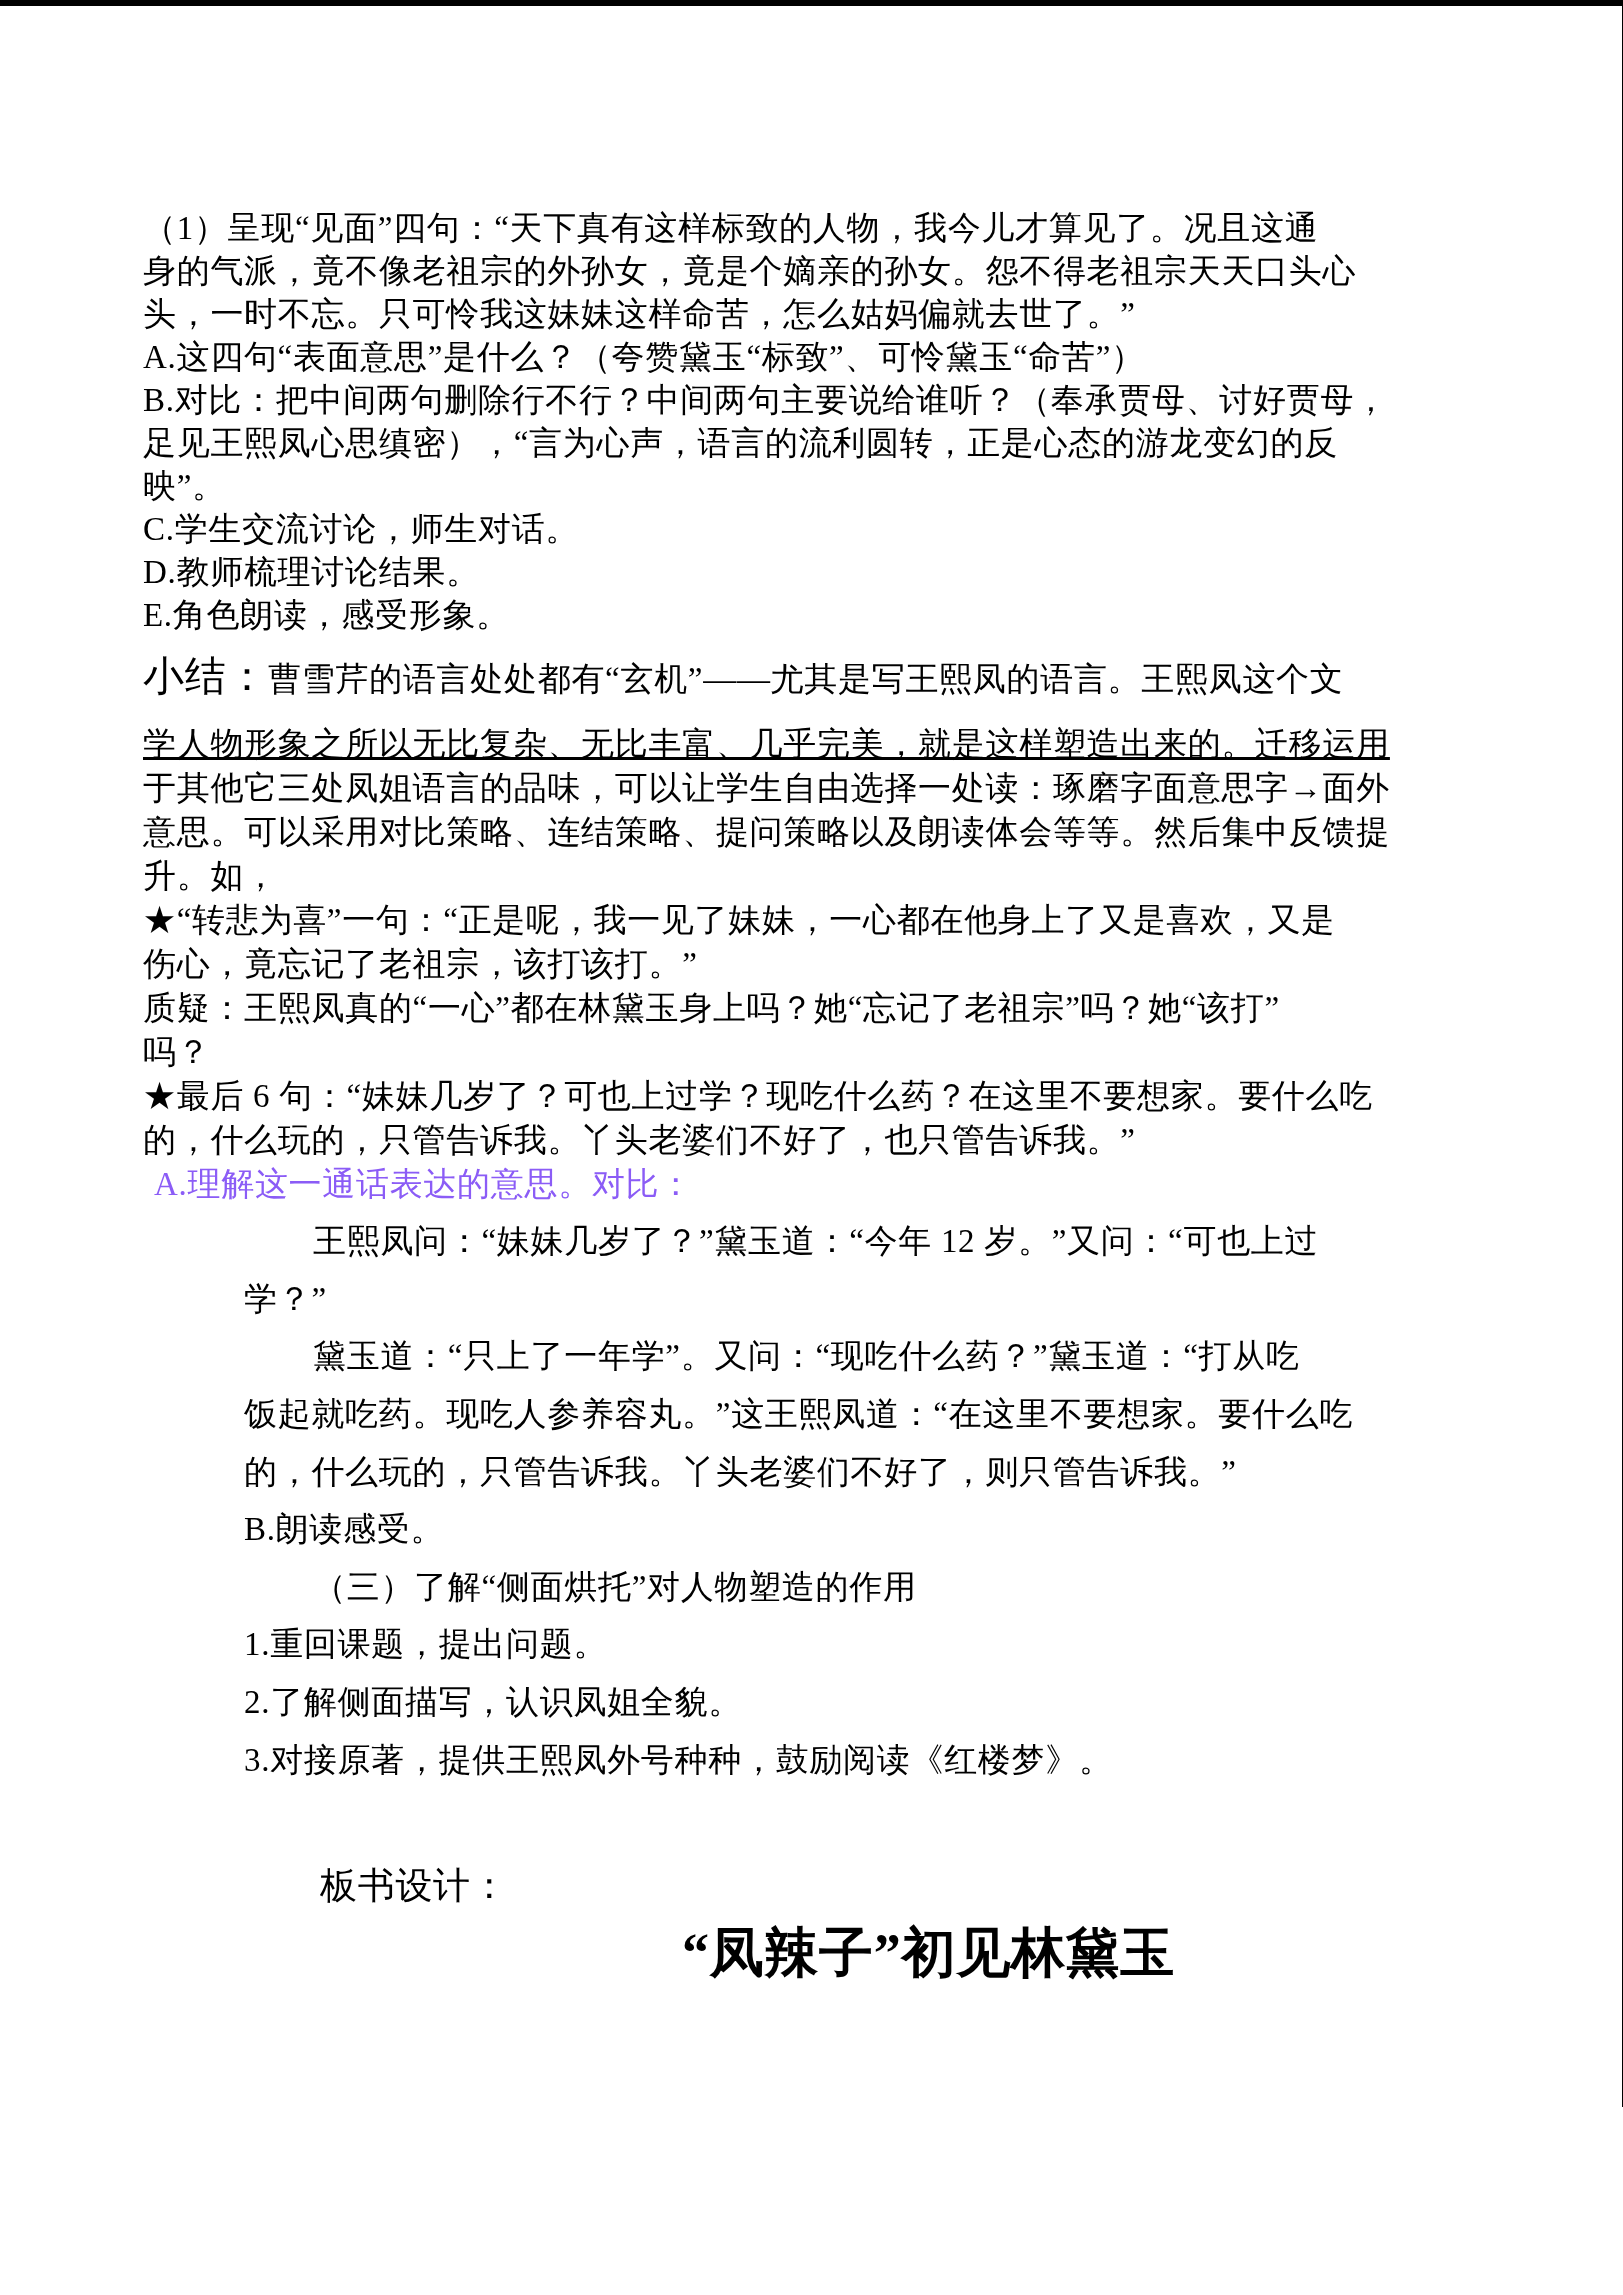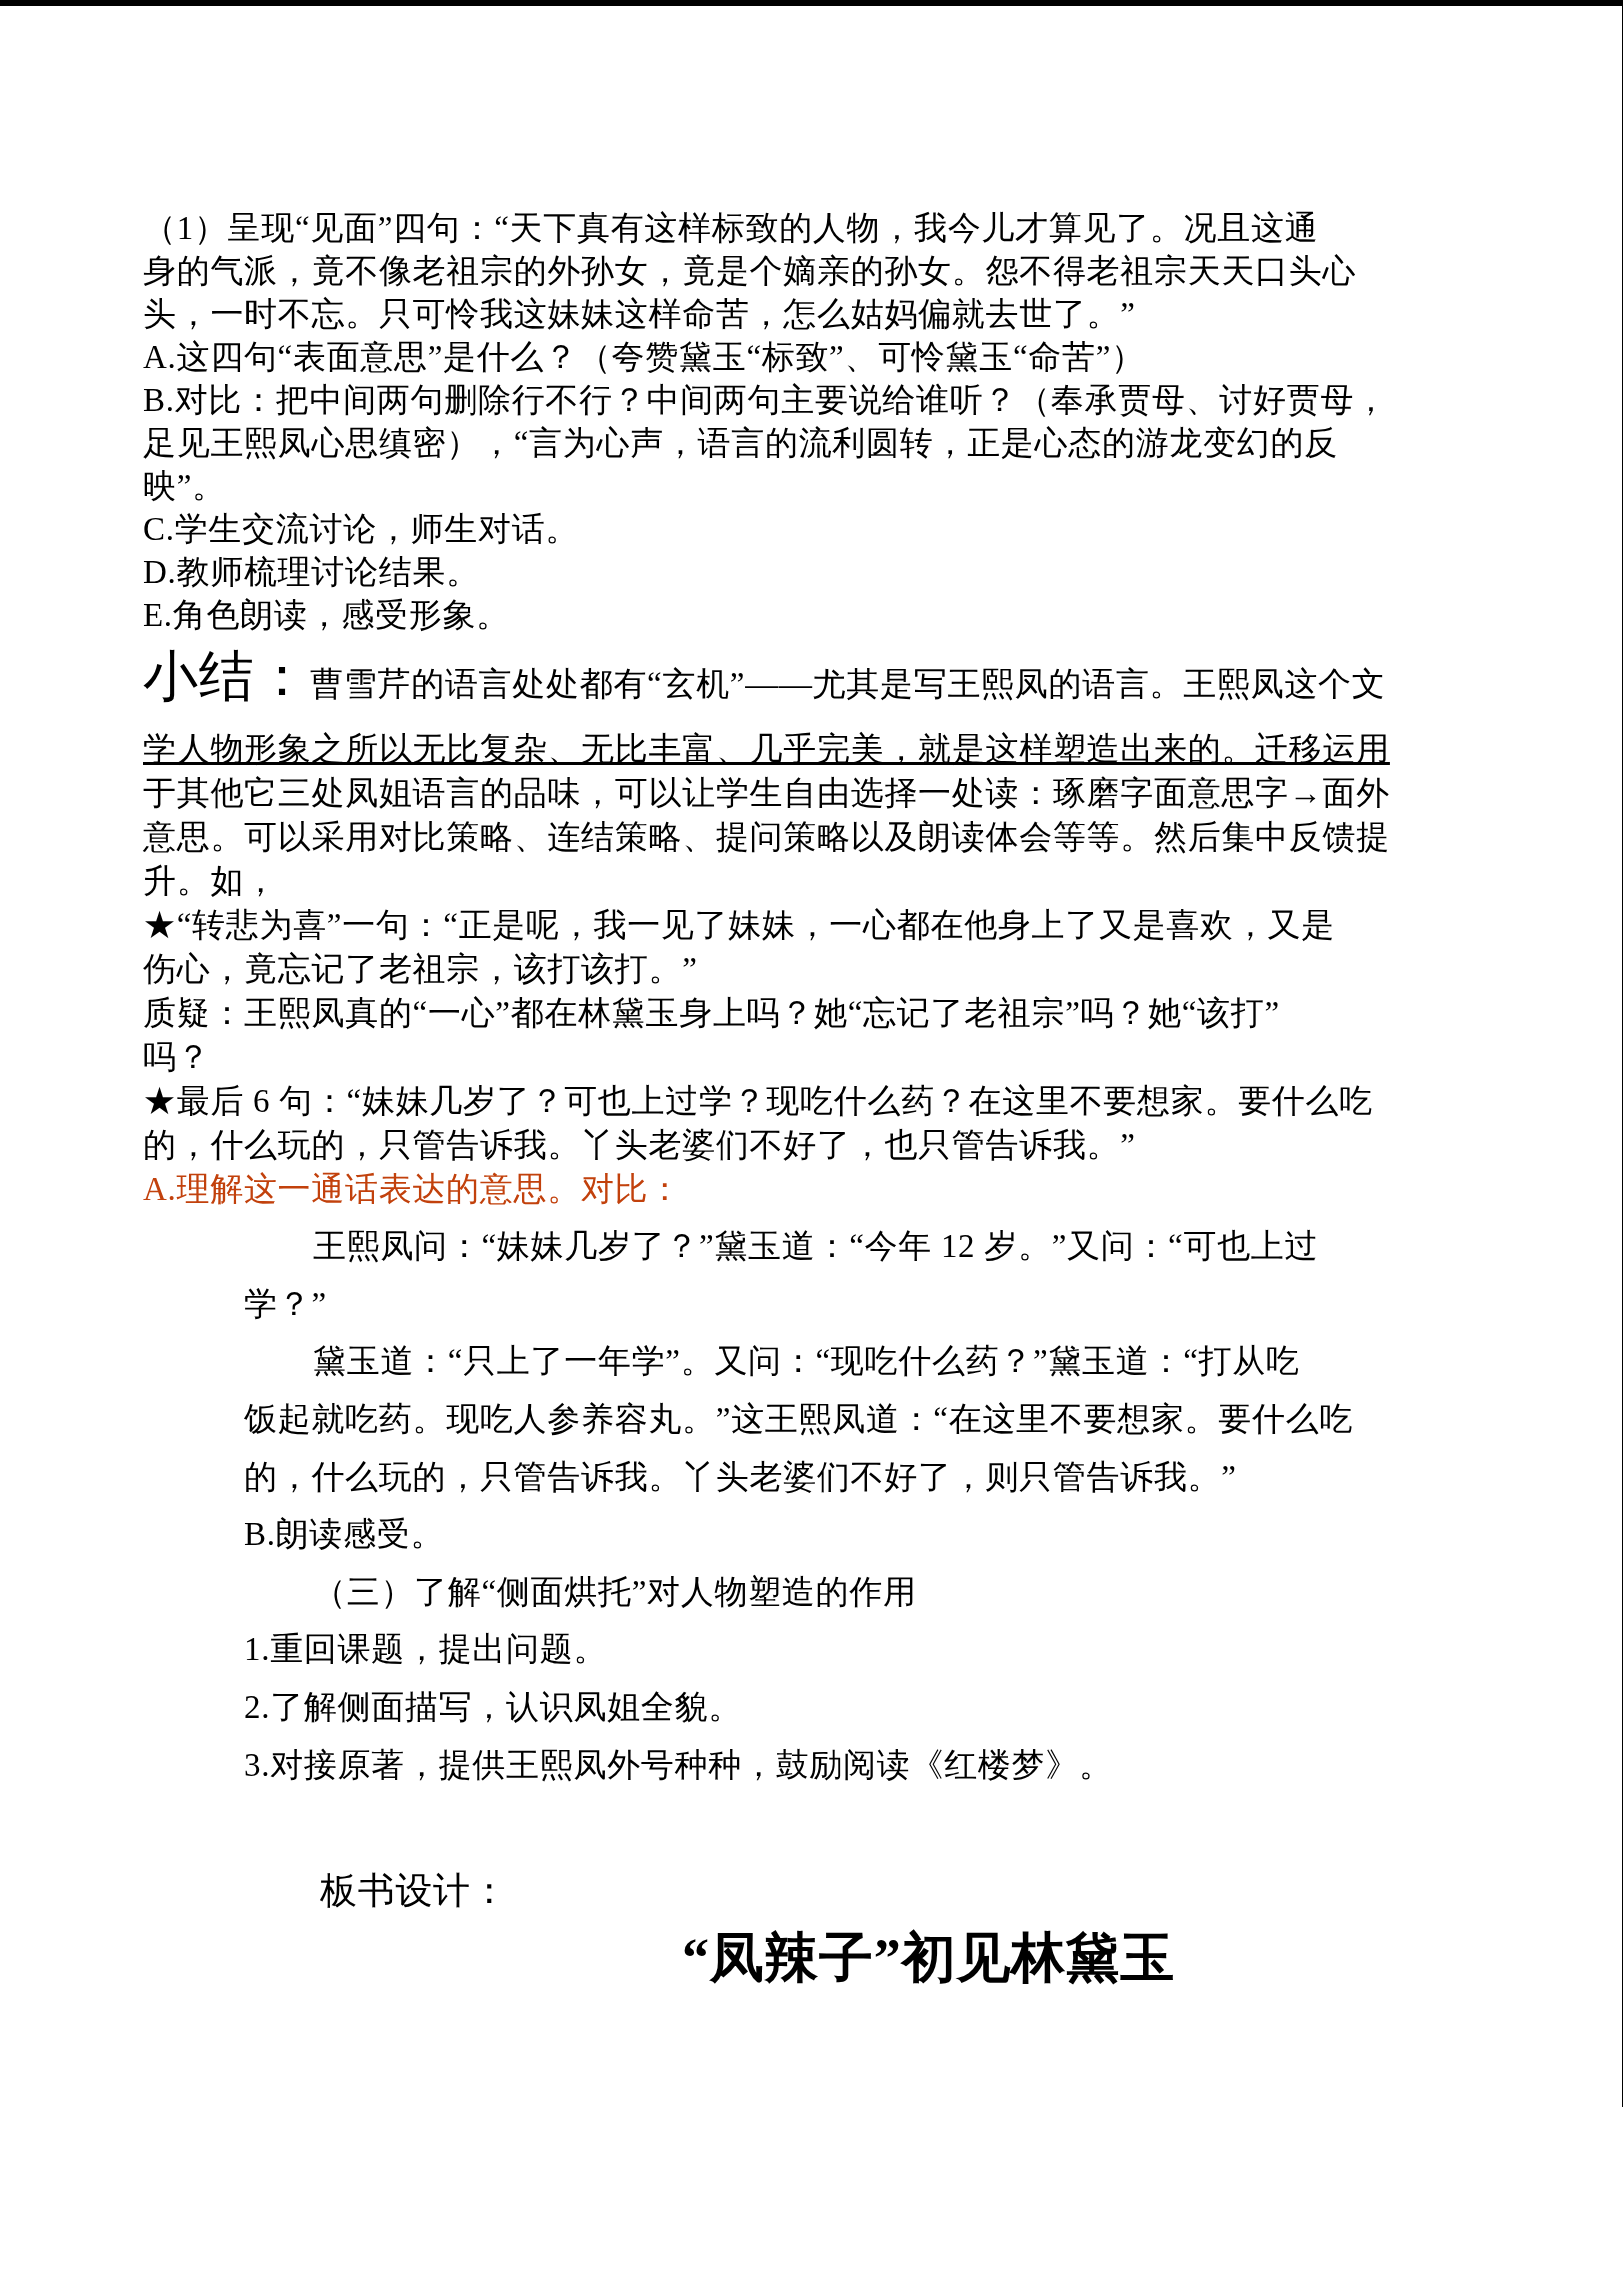--- a/index.html
+++ b/index.html
@@ -45,21 +45,21 @@
   .line {
     white-space: nowrap;
     color: #000000;
     font-size: 33px;
     line-height: 43px;
     letter-spacing: 0.7px;
   }
   .b2 { line-height: 44px; }
   .b2-first { margin-top: 17.7px; }
   .lead { margin-top: 15px; line-height: 49px; }
-  .lead-prefix { font-size: 55px; }
+  .lead-prefix { font-size: 41px; }
   .di1 { margin-left: 170px; margin-top: 13.6px; line-height: 44px; }
   .di2 { margin-left: 101px; margin-top: 13.6px; line-height: 44px; }
   .heading { margin-left: 177px; margin-top: 79px; font-size: 37px; line-height: 50px; }
   .title {
     margin-left: 539px;
     margin-top: 15px;
     font-size: 54px;
     line-height: 55px;
     font-weight: bold;
   }
@@ -85,21 +85,21 @@
       <div class="line b2 b2-first" style="color: rgb(0, 0, 0); text-decoration: underline;">学人物形象之所以无比复杂、无比丰富、几乎完美，就是这样塑造出来的。迁移运用</div>
       <div class="line b2" style="color: rgb(0, 0, 0);">于其他它三处凤姐语言的品味，可以让学生自由选择一处读：琢磨字面意思字→面外</div>
       <div class="line b2" style="color: rgb(0, 0, 0);">意思。可以采用对比策略、连结策略、提问策略以及朗读体会等等。然后集中反馈提</div>
       <div class="line b2" style="color: rgb(0, 0, 0);">升。如，</div>
       <div class="line b2" style="color: rgb(0, 0, 0);">★“转悲为喜”一句：“正是呢，我一见了妹妹，一心都在他身上了又是喜欢，又是</div>
       <div class="line b2" style="color: rgb(0, 0, 0);">伤心，竟忘记了老祖宗，该打该打。”</div>
       <div class="line b2" style="color: rgb(0, 0, 0);">质疑：王熙凤真的“一心”都在林黛玉身上吗？她“忘记了老祖宗”吗？她“该打”</div>
       <div class="line b2" style="color: rgb(0, 0, 0);">吗？</div>
       <div class="line b2" style="color: rgb(0, 0, 0);">★最后 6 句：“妹妹几岁了？可也上过学？现吃什么药？在这里不要想家。要什么吃</div>
       <div class="line b2" style="color: rgb(0, 0, 0);">的，什么玩的，只管告诉我。丫头老婆们不好了，也只管告诉我。”</div>
-      <div class="line b2" style="color: #c2410c;">A.理解这一通话表达的意思。对比：</div>
+      <div class="line b2" style="color: #8b5cf6; margin-left: 11px;">A.理解这一通话表达的意思。对比：</div>
       <div class="line di1" style="color: rgb(0, 0, 0);">王熙凤问：“妹妹几岁了？”黛玉道：“今年 12 岁。”又问：“可也上过</div>
       <div class="line di2" style="color: rgb(0, 0, 0);">学？”</div>
       <div class="line di1" style="color: rgb(0, 0, 0);">黛玉道：“只上了一年学”。又问：“现吃什么药？”黛玉道：“打从吃</div>
       <div class="line di2" style="color: rgb(0, 0, 0);">饭起就吃药。现吃人参养容丸。”这王熙凤道：“在这里不要想家。要什么吃</div>
       <div class="line di2" style="color: rgb(0, 0, 0);">的，什么玩的，只管告诉我。丫头老婆们不好了，则只管告诉我。”</div>
       <div class="line di2" style="color: rgb(0, 0, 0);">B.朗读感受。</div>
       <div class="line di1" style="color: rgb(0, 0, 0);">（三）了解“侧面烘托”对人物塑造的作用</div>
       <div class="line di2" style="color: rgb(0, 0, 0);">1.重回课题，提出问题。</div>
       <div class="line di2" style="color: rgb(0, 0, 0);">2.了解侧面描写，认识凤姐全貌。</div>
       <div class="line di2" style="color: rgb(0, 0, 0);">3.对接原著，提供王熙凤外号种种，鼓励阅读《红楼梦》。</div>

